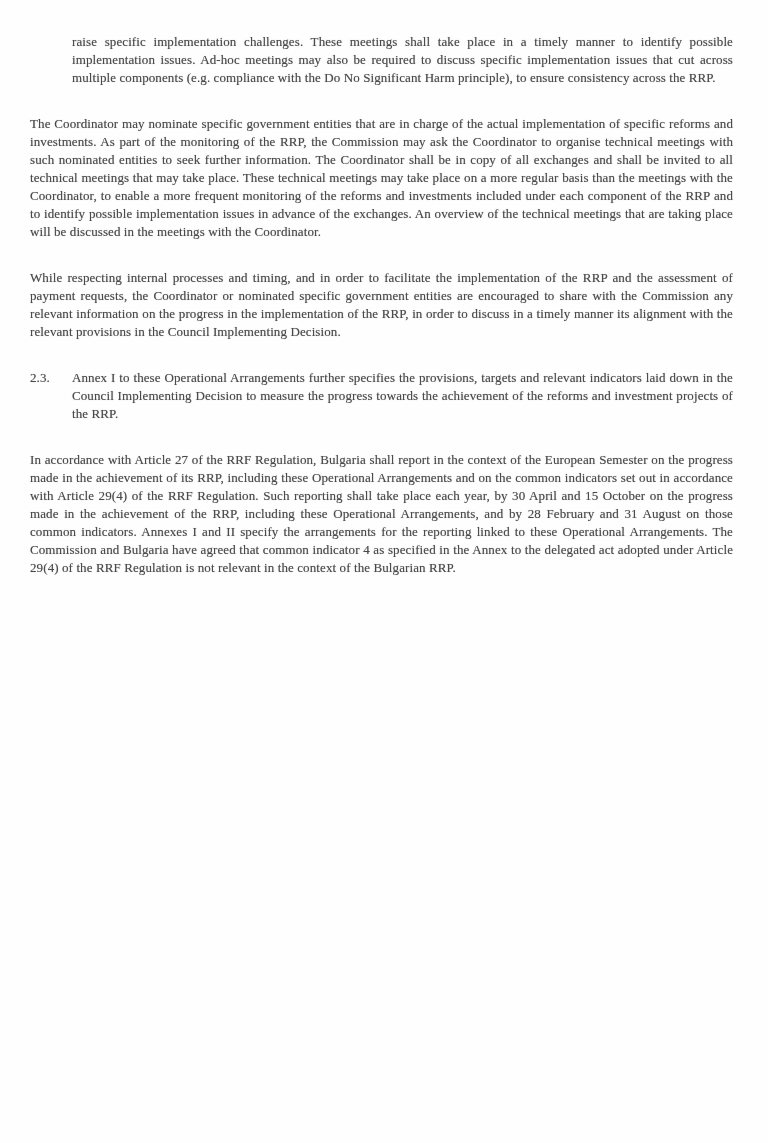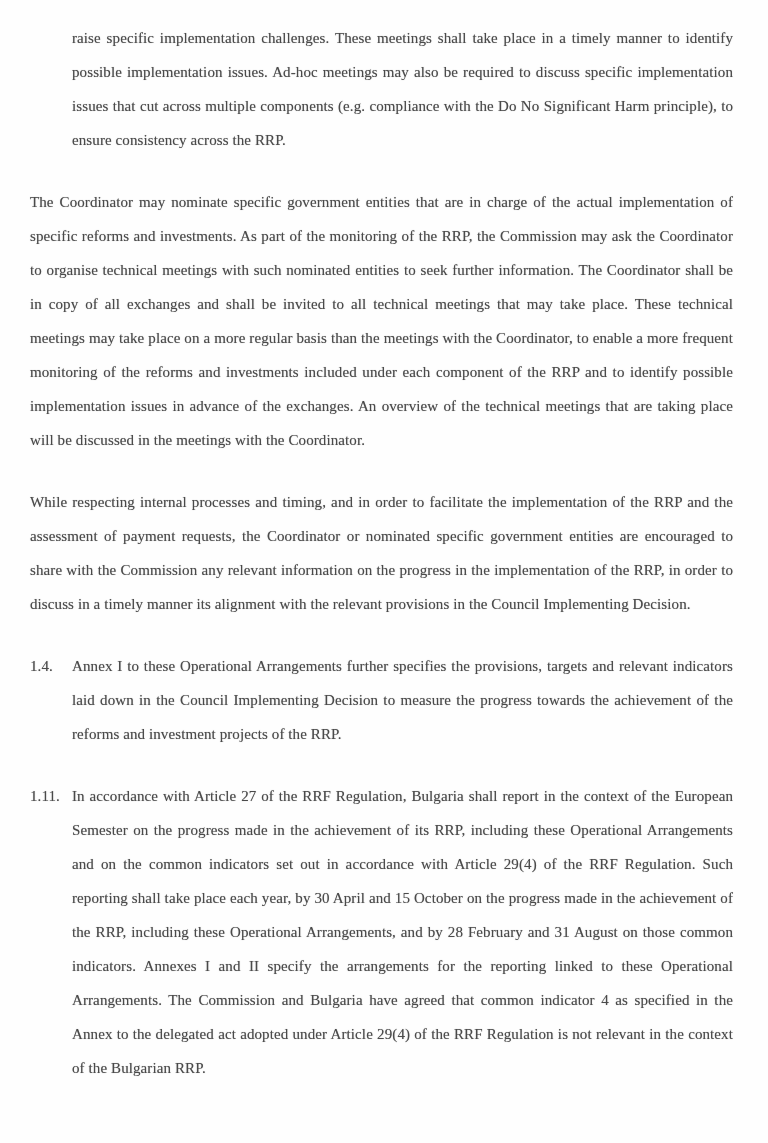--- a/index.html
+++ b/index.html
@@ -21,22 +21,23 @@
     position: absolute;
     inset: 0;
     padding: 21px 35px 0 30px;
     box-sizing: border-box;
     text-shadow: 0 0 0.9px rgba(90,90,90,0.55);
     letter-spacing: 0.1px;
   }
   .para {
     display: flex;
     margin-bottom: 28px;
-    font-size: 15px;
-    line-height: 34px;
+    font-size: 13px;
+    line-height: 18px;
+    margin-top: 12px;
   }
   .para-number {
     flex: 0 0 42px;
     text-align: left;
   }
   .para-body {
     flex: 1;
     text-align: justify;
     text-justify: inter-word;
   }
@@ -57,24 +58,23 @@
 
     <div class="para">
       <div class="para-body">The Coordinator may nominate specific government entities that are in charge of the actual implementation of specific reforms and investments. As part of the monitoring of the RRP, the Commission may ask the Coordinator to organise technical meetings with such nominated entities to seek further information. The Coordinator shall be in copy of all exchanges and shall be invited to all technical meetings that may take place. These technical meetings may take place on a more regular basis than the meetings with the Coordinator, to enable a more frequent monitoring of the reforms and investments included under each component of the RRP and to identify possible implementation issues in advance of the exchanges. An overview of the technical meetings that are taking place will be discussed in the meetings with the Coordinator.</div>
     </div>
 
     <div class="para">
       <div class="para-body">While respecting internal processes and timing, and in order to facilitate the implementation of the RRP and the assessment of payment requests, the Coordinator or nominated specific government entities are encouraged to share with the Commission any relevant information on the progress in the implementation of the RRP, in order to discuss in a timely manner its alignment with the relevant provisions in the Council Implementing Decision.</div>
     </div>
 
     <div class="para">
-      <span class="para-number">1.4.</span>
+      <span class="para-number">2.3.</span>
       <div class="para-body">Annex I to these Operational Arrangements further specifies the provisions, targets and relevant indicators laid down in the Council Implementing Decision to measure the progress towards the achievement of the reforms and investment projects of the RRP.</div>
     </div>
 
 
     <div class="para">
-      <span class="para-number">1.11.</span>
       <div class="para-body">In accordance with Article 27 of the RRF Regulation, Bulgaria shall report in the context of the European Semester on the progress made in the achievement of its RRP, including these Operational Arrangements and on the common indicators set out in accordance with Article 29(4) of the RRF Regulation. Such reporting shall take place each year, by 30 April and 15 October on the progress made in the achievement of the RRP, including these Operational Arrangements, and by 28 February and 31 August on those common indicators. Annexes I and II specify the arrangements for the reporting linked to these Operational Arrangements. The Commission and Bulgaria have agreed that common indicator 4 as specified in the Annex to the delegated act adopted under Article 29(4) of the RRF Regulation is not relevant in the context of the Bulgarian RRP.</div>
     </div>
 
   </div>
 </div>
 
 </body></html>

